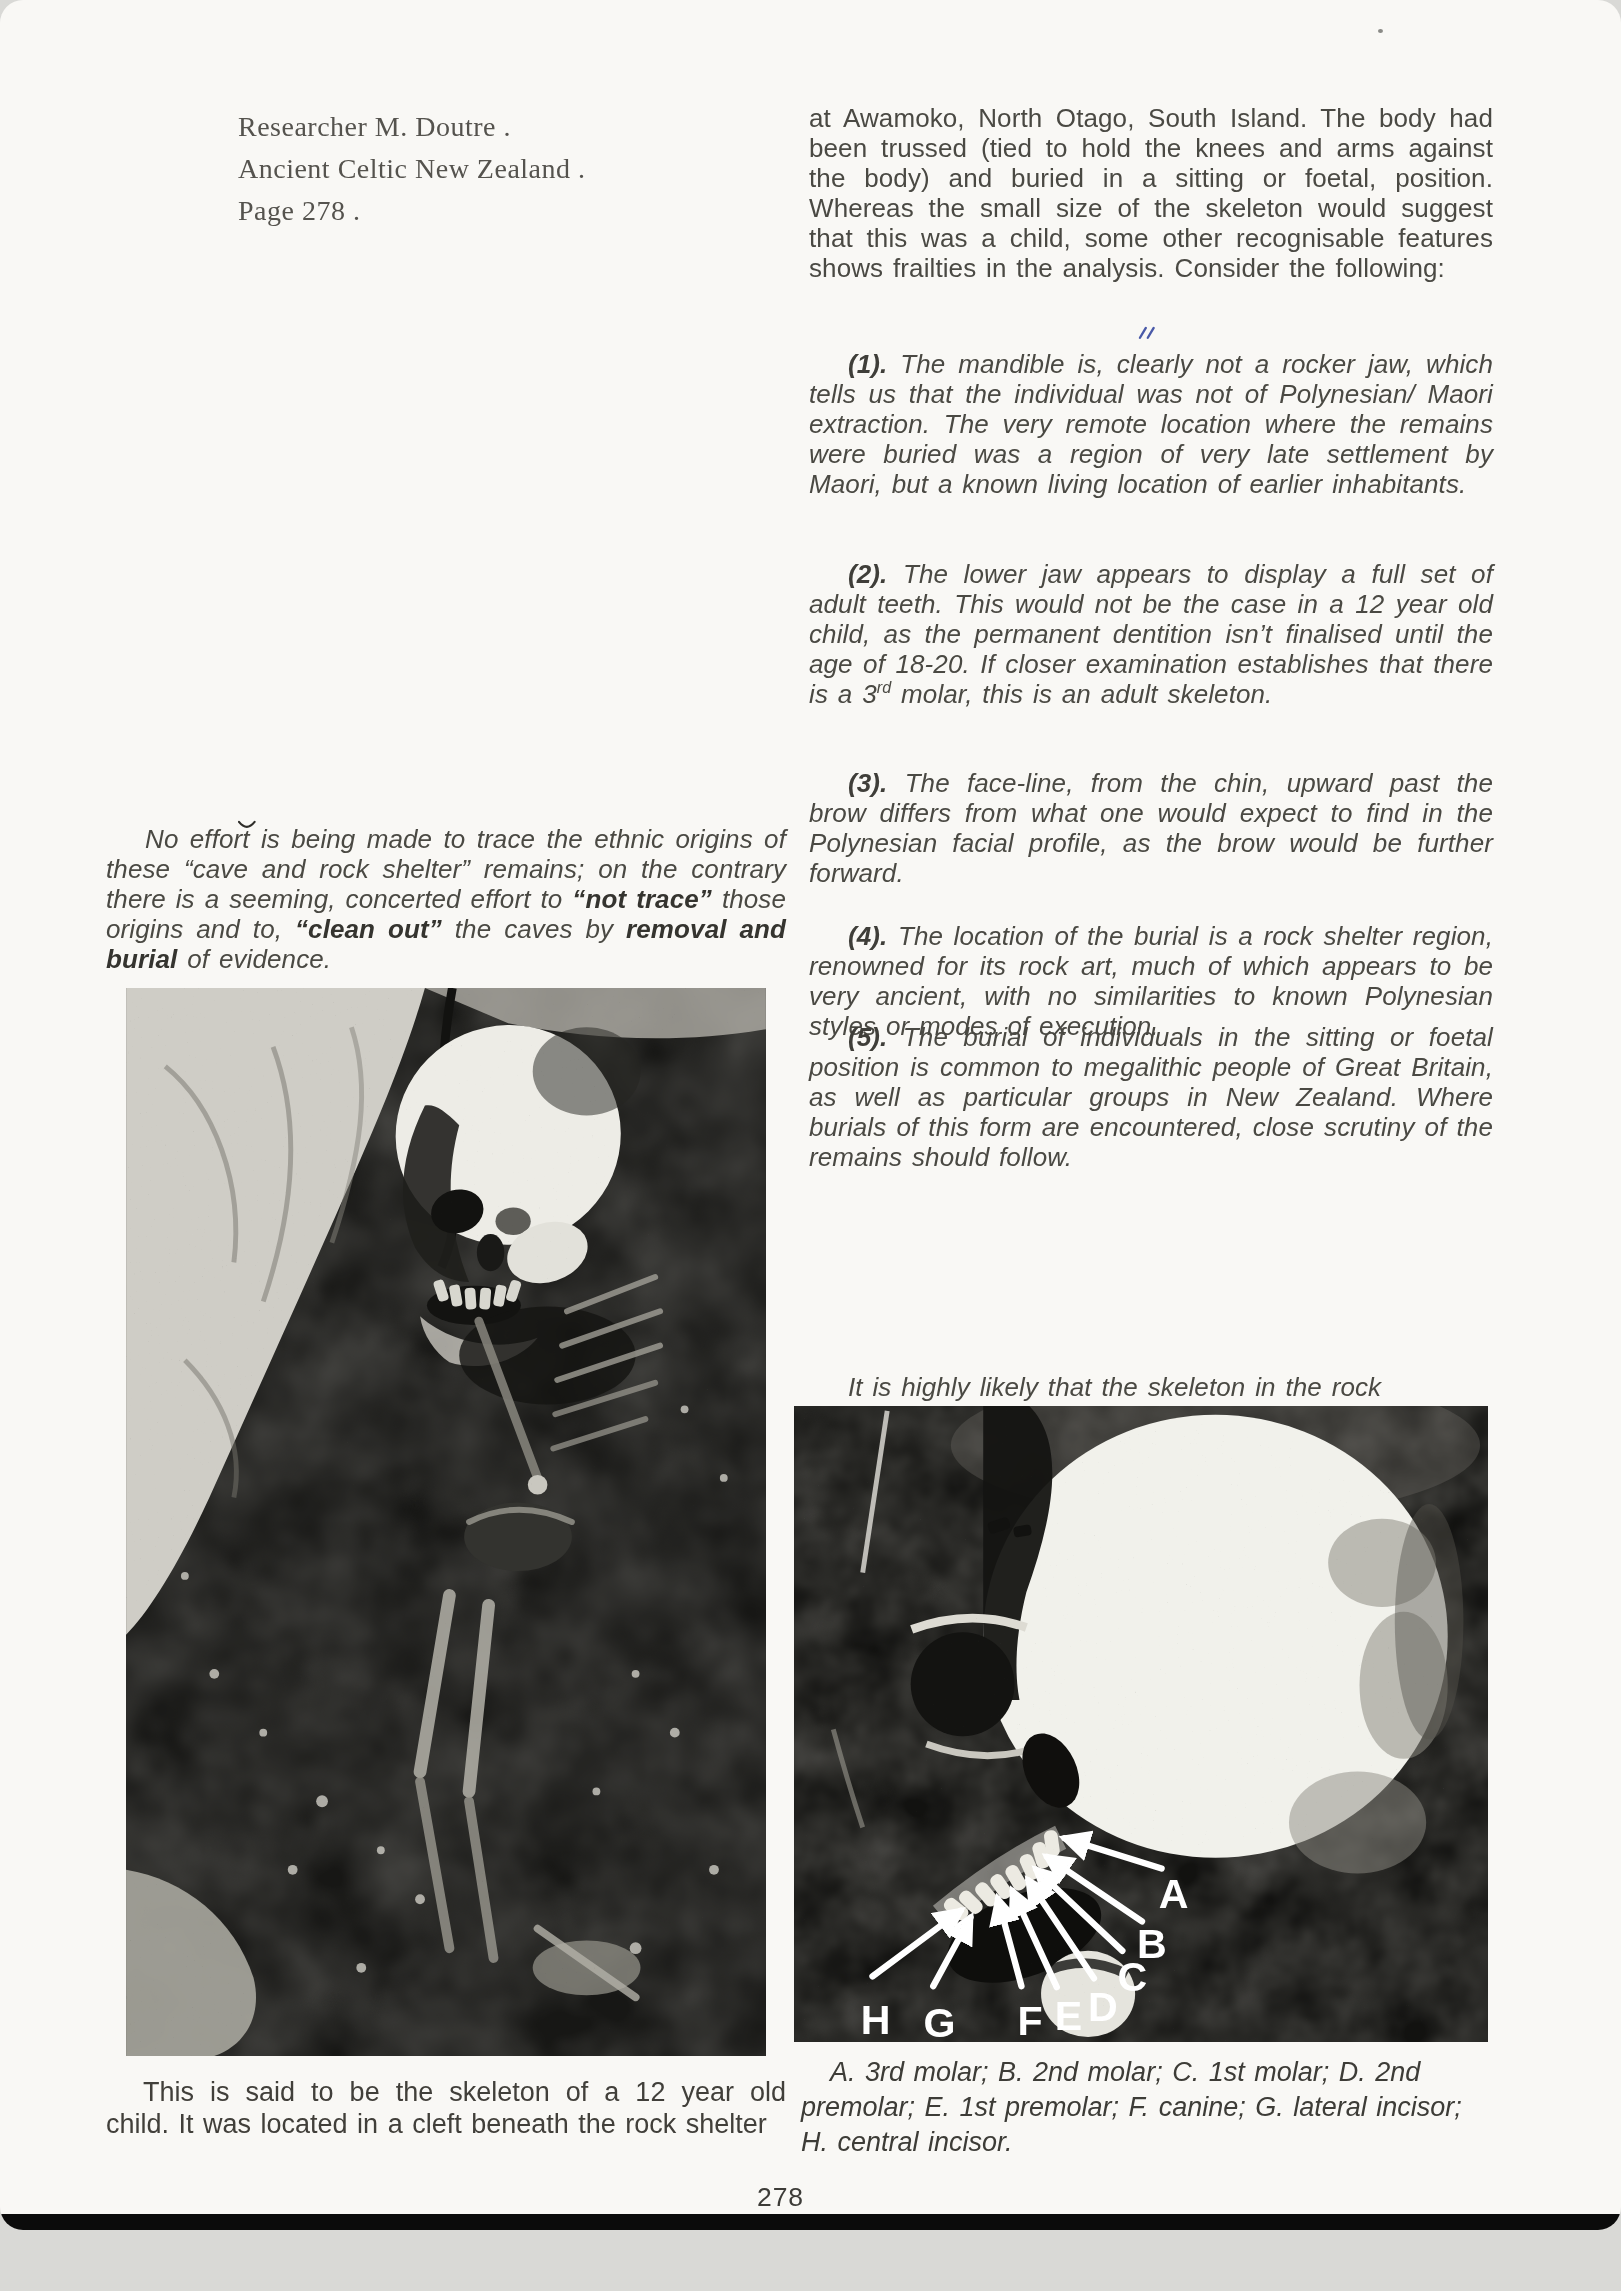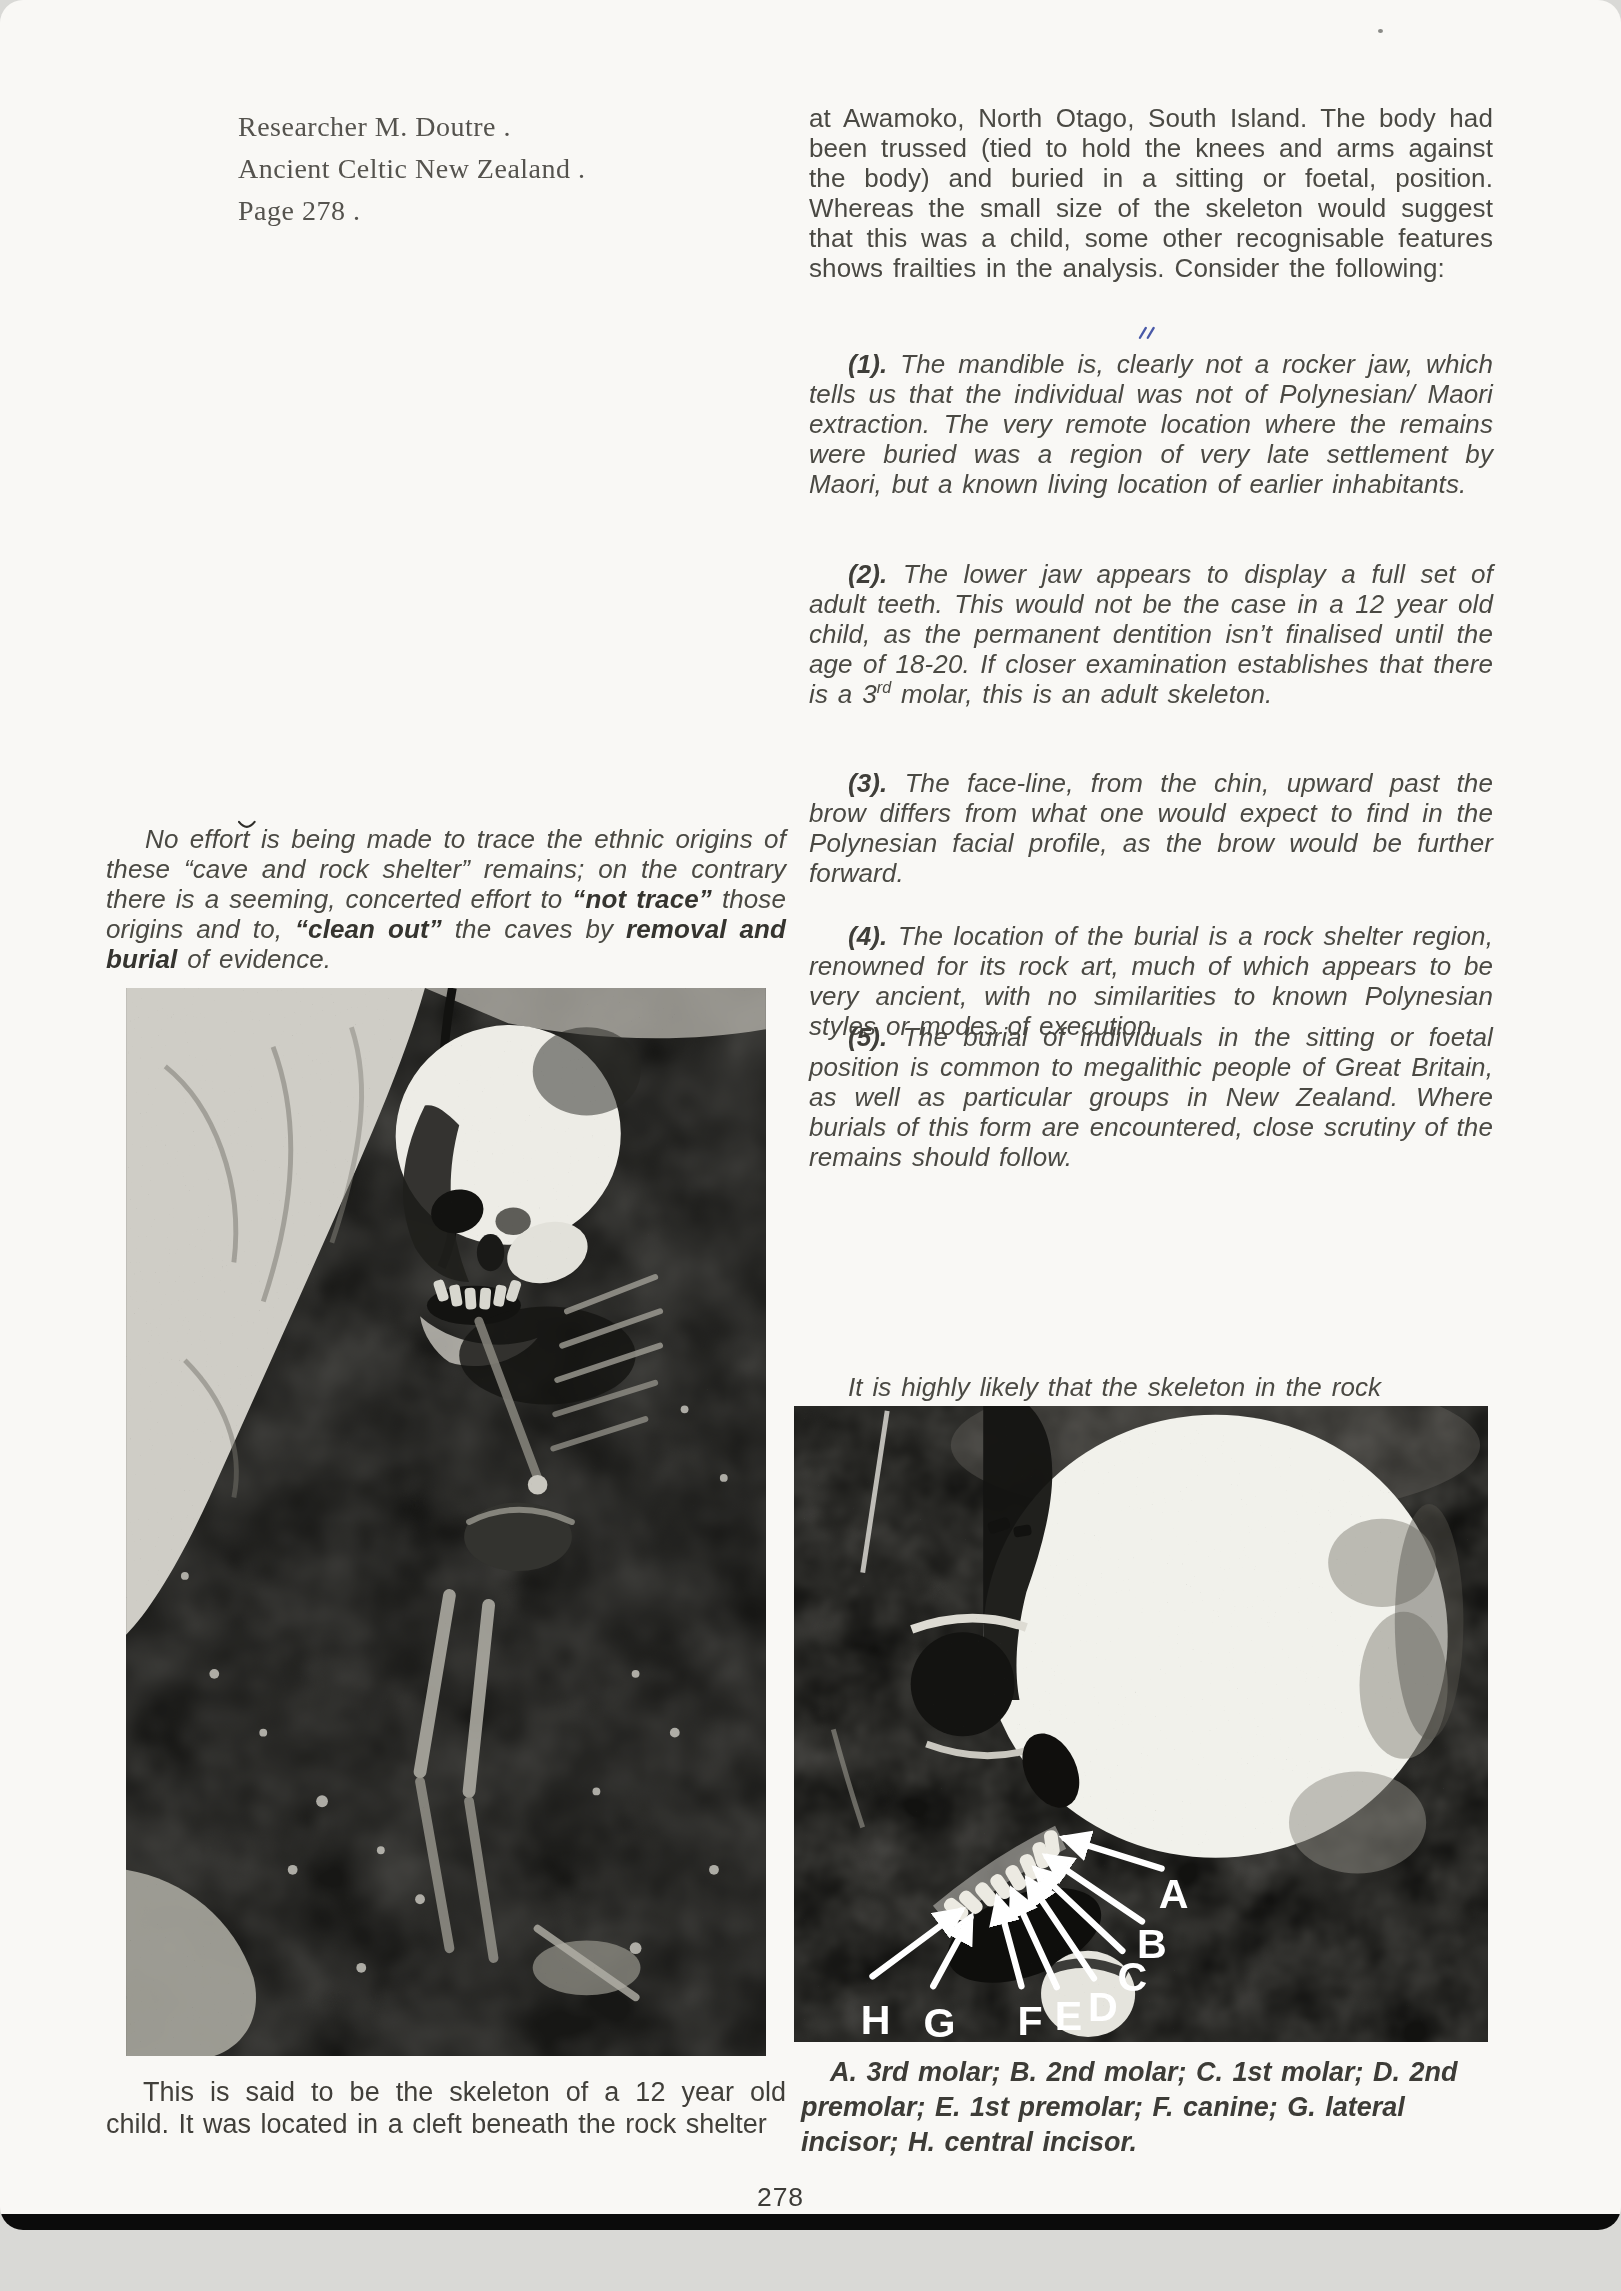--- a/index.html
+++ b/index.html
@@ -31,21 +31,21 @@
   .photo svg{display:block;}
   
   .caption-left{
     left:98px;top:2068px;width:680px;margin:8px;
     font-size:27px;line-height:32px;text-align:justify;text-indent:37px;
     word-spacing:2px;color:#413f3a;
   }
   .caption-right{
     left:801px;top:2055px;width:686px;margin:0;
     font-size:27px;line-height:35px;font-style:italic;
-    word-spacing:2px;color:#3d3c37;text-indent:29px;font-weight:bold;
+    word-spacing:2px;color:#3d3c37;text-indent:29px;
   }
   .pagenum{
     left:0;top:2182px;width:1621px;text-align:center;
     font-size:26.5px;letter-spacing:1px;color:#3d3c38;
     transform:translateX(-30px);
   }
   .bottombar{left:0;bottom:0;width:1621px;height:15.7px;background:#0b0b0b;}
   .dot{left:1378px;top:29px;width:4.9px;height:3.9px;border-radius:50%;background:#8a8a86;}
   .penmark{pointer-events:none;}
 </style>

